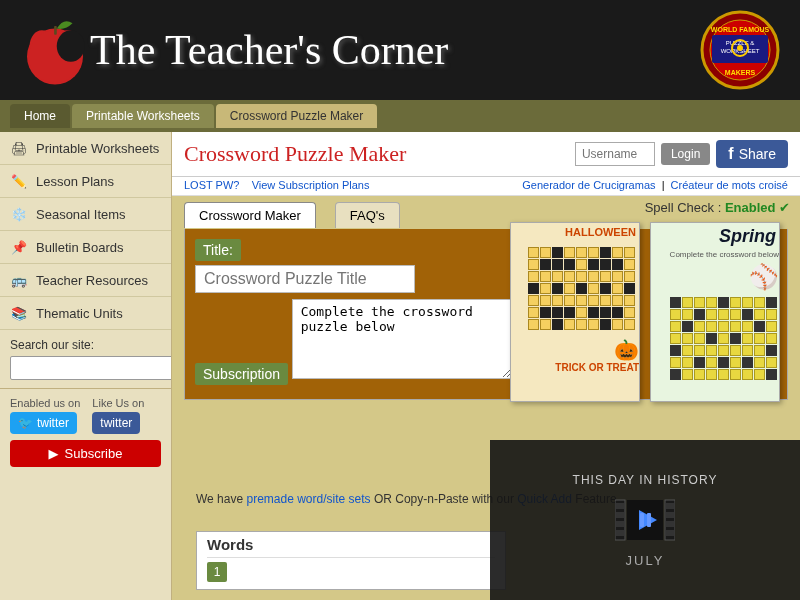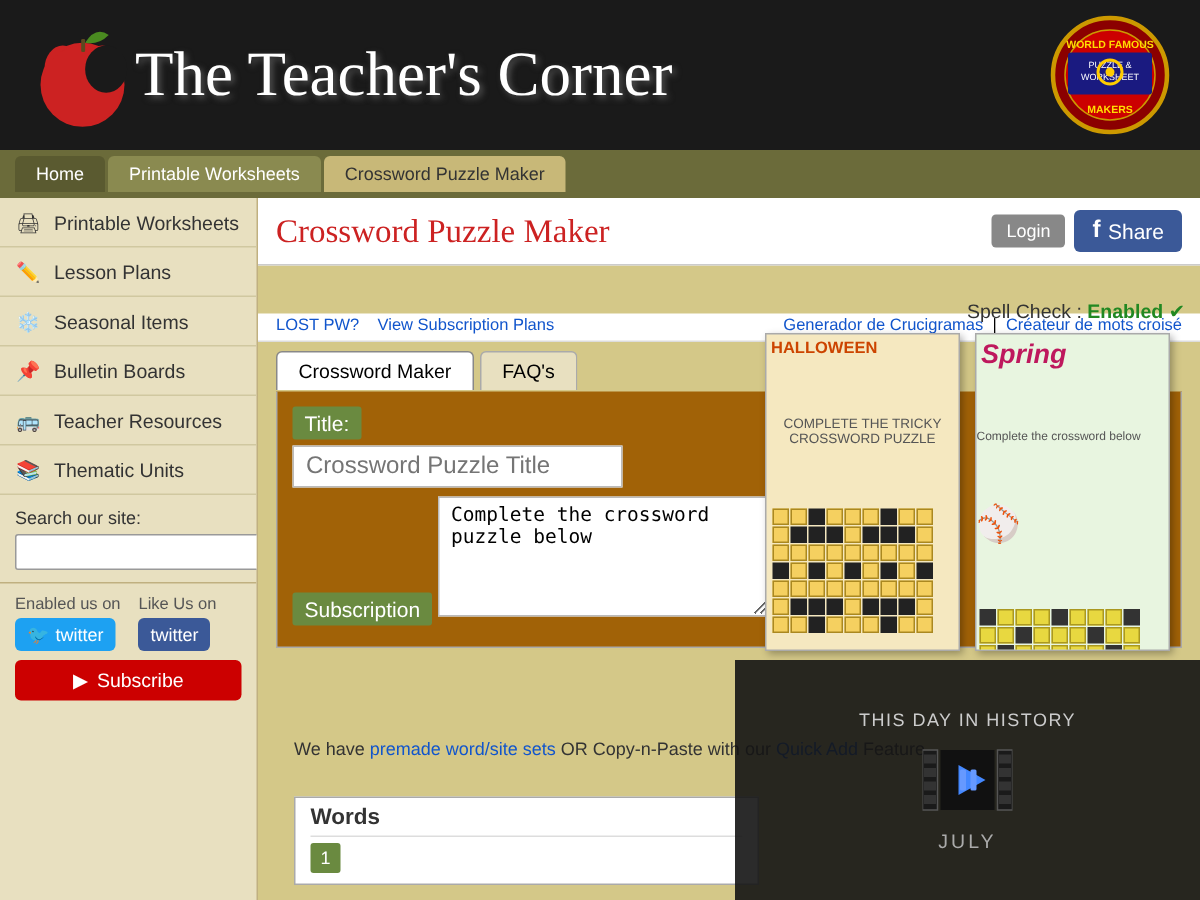--- a/index.html
+++ b/index.html
@@ -219,29 +219,28 @@
     }
 
     
     #sub-links {
       background: #fff;
       padding: 2px 12px 4px;
       font-size: 11px;
       display: flex;
       justify-content: space-between;
       border-bottom: 1px solid #ddd;
-      margin-top: 32px;
     }
     #sub-links a { color: #1155cc; text-decoration: none; }
 
     
     #tabs-bar {
       display: flex;
       padding: 6px 12px 0;
-      gap: 4px;
+      gap: 19px;
     }
     .tab {
       padding: 5px 14px;
       border: 1px solid #aaa;
       border-bottom: none;
       background: #e8e0c0;
       cursor: pointer;
       font-size: 13px;
       border-radius: 4px 4px 0 0;
     }
@@ -311,27 +310,26 @@
       justify-content: center;
       gap: 10px;
       padding: 10px;
     }
 
     
     .preview-card {
       background: #f5e8c0;
       border: 1px solid #aaa;
       width: 130px;
-      height: 212px;
+      height: 180px;
       display: flex;
       flex-direction: column;
-      align-items: flex-start;
+      align-items: flex-end;
       overflow: hidden;
       box-shadow: 2px 2px 5px rgba(0,0,0,0.3);
-      gap: 36px;
     }
     .preview-card-title {
       font-size: 11px;
       font-weight: bold;
       padding: 3px;
       text-align: center;
     }
     .halloween-title { color: #cc4400; }
     .spring-title { color: #228822; font-style: italic; font-size: 16px; }
 
@@ -512,20 +510,21 @@
         <span>Subscribe</span>
       </button>
     </div>
   </div>
 
   <div id="content">
 
     <div id="page-title-bar">
       <div id="page-title">Crossword Puzzle Maker</div>
       <div id="login-area">
+        <input id="username-input" type="text" placeholder="Username" style="">
         <button id="login-btn">Login</button>
         <button id="share-btn">
           <span style="font-weight:bold;font-size:16px">f</span>
           <span>Share</span>
         </button>
       </div>
     </div>
 
     <div id="sub-links">
       <div>
@@ -555,21 +554,20 @@
       <span class="field-label-bar">Title:</span>
       <input id="title-input" type="text" placeholder="Crossword Puzzle Title" style="">
       <span class="field-label-bar">Subscription</span>
       <textarea id="instructions-textarea" style="">Complete the crossword puzzle below</textarea>
     </div>
 
     <div id="preview-area">
 
       <div class="preview-card">
         <div class="preview-card-title halloween-title">HALLOWEEN</div>
-        <div style="font-size:9px;color:#555;text-align:center">COMPLETE THE TRICKY CROSSWORD PUZZLE</div>
 
         <div style="display:grid;grid-template-columns:repeat(9,11px);gap:1px;padding:4px;margin-top:2px">
           <div style="width:11px;height:11px;background:#f5d060;border:0.5px solid #aa8820"></div>
             <div style="width:11px;height:11px;background:#f5d060;border:0.5px solid #aa8820"></div>
             <div style="width:11px;height:11px;background:#222;border:0.5px solid transparent"></div>
             <div style="width:11px;height:11px;background:#f5d060;border:0.5px solid #aa8820"></div>
             <div style="width:11px;height:11px;background:#f5d060;border:0.5px solid #aa8820"></div>
             <div style="width:11px;height:11px;background:#f5d060;border:0.5px solid #aa8820"></div>
             <div style="width:11px;height:11px;background:#222;border:0.5px solid transparent"></div>
             <div style="width:11px;height:11px;background:#f5d060;border:0.5px solid #aa8820"></div>
@@ -628,21 +626,21 @@
             <div style="width:11px;height:11px;background:#222;border:0.5px solid transparent"></div>
             <div style="width:11px;height:11px;background:#f5d060;border:0.5px solid #aa8820"></div>
             <div style="width:11px;height:11px;background:#f5d060;border:0.5px solid #aa8820"></div>
         </div>
 
         <div style="font-size:20px;margin-top:4px">🎃</div>
         <div style="font-size:10px;color:#cc4400;font-weight:bold">TRICK OR TREAT</div>
       </div>
 
       <div class="preview-card" style="background:#e8f5e0">
-        <div class="preview-card-title spring-title" style="color:#be185d;font-style:italic;font-size:18px">Spring</div>
+        <div class="preview-card-title spring-title" style="color:#0f172a;font-style:italic;font-size:18px">Spring</div>
         <div style="font-size:8px;color:#555;text-align:center">Complete the crossword below</div>
 
         <div style="font-size:24px;margin:4px 0">⚾</div>
 
         <div style="display:grid;grid-template-columns:repeat(9,11px);gap:1px;padding:2px">
           <div style="width:11px;height:11px;background:#333;border:0.5px solid transparent"></div>
             <div style="width:11px;height:11px;background:#e8d840;border:0.5px solid #aa9820"></div>
             <div style="width:11px;height:11px;background:#e8d840;border:0.5px solid #aa9820"></div>
             <div style="width:11px;height:11px;background:#e8d840;border:0.5px solid #aa9820"></div>
             <div style="width:11px;height:11px;background:#333;border:0.5px solid transparent"></div>

